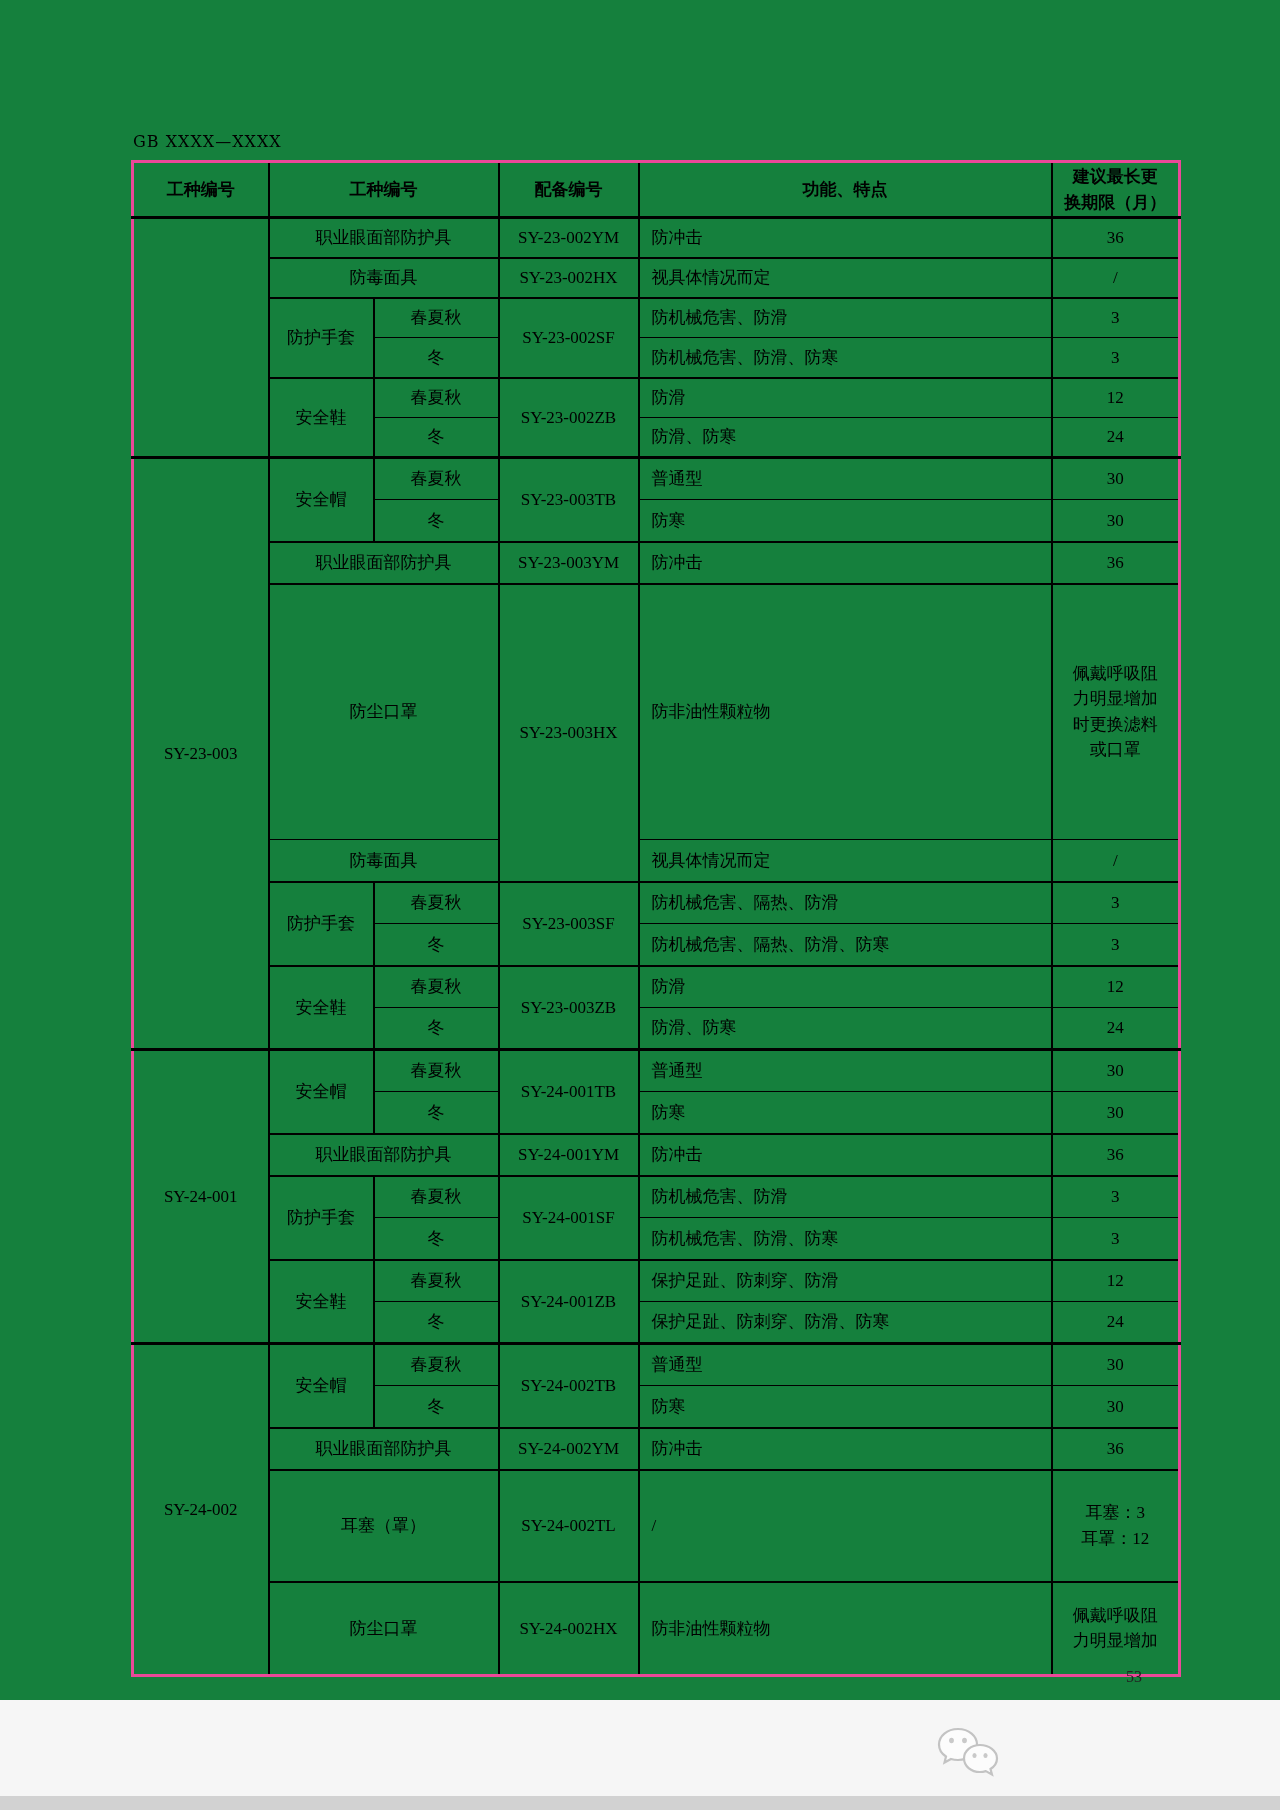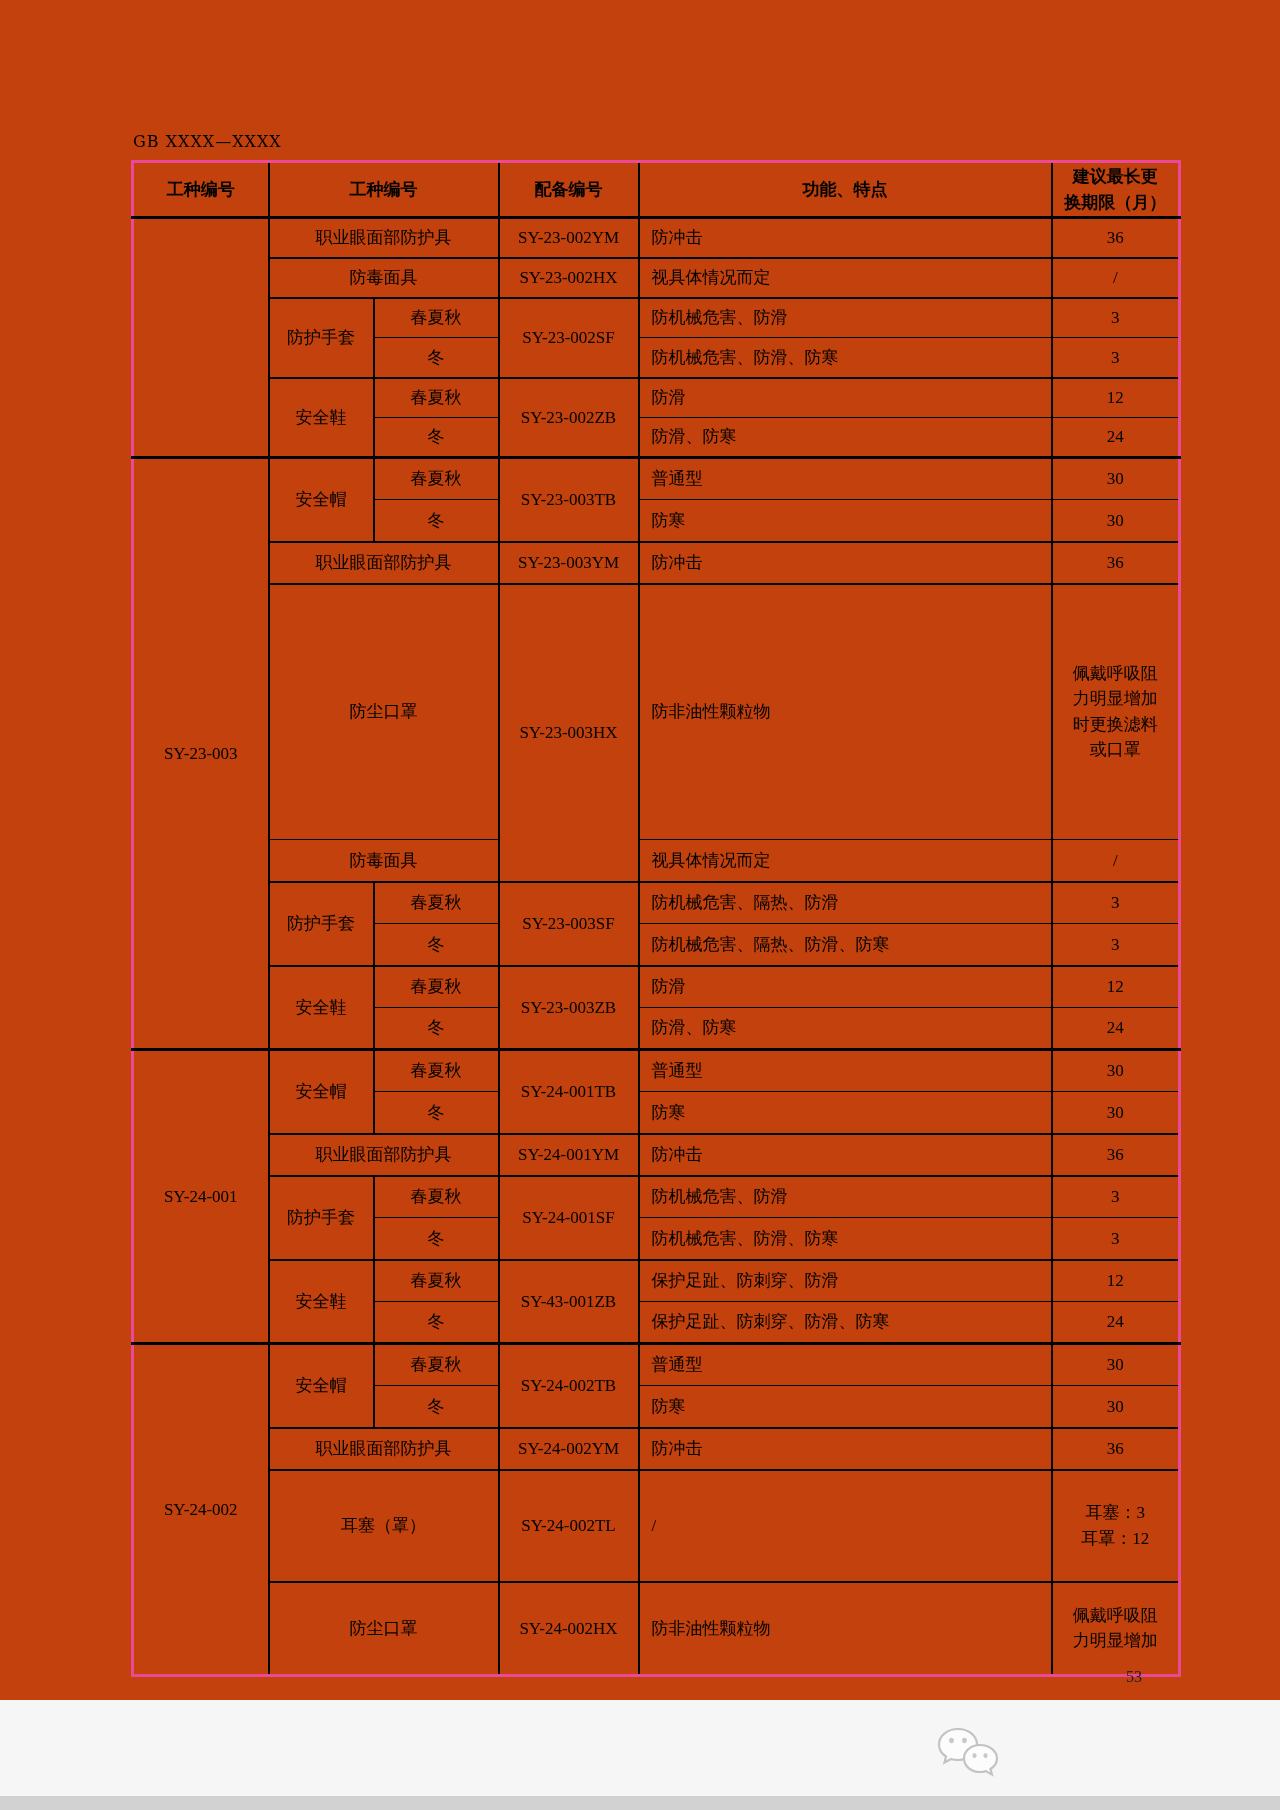--- a/index.html
+++ b/index.html
@@ -1,17 +1,17 @@
 <!DOCTYPE html>
 <html><head>
 <meta charset="utf-8">
 <style>
   html,body { margin:0; padding:0; background:#ffffff; }
   .page {
-    position:relative; width:1280px; height:1810px; background:#c2410c;
+    position:relative; width:1280px; height:1810px; background:#15803d;
     font-family:"Liberation Serif","DejaVu Serif",serif; color:#000; overflow:hidden;
   }
   .doc-code {
     position:absolute; left:133px; top:132px;
     font-size:16px; letter-spacing:1px; color:#000;
     font-family:"DejaVu Serif","Liberation Serif",serif;
   }
   table.equip {
     position:absolute; left:131px; top:160px;
     border-collapse:collapse; table-layout:fixed; width:1047px;
@@ -206,21 +206,21 @@
           <td class="c5">3</td>
         </tr>
         <tr class="sep-thin" style="height: 42px;">
           <td class="c2">冬</td>
           <td class="c4 al">防机械危害、防滑、防寒</td>
           <td class="c5">3</td>
         </tr>
         <tr class="sep-med" style="height: 42px;">
           <td rowspan="2" class="c1">安全鞋</td>
           <td class="c2">春夏秋</td>
-          <td rowspan="2" class="c3 code-cell">SY-43-001ZB</td>
+          <td rowspan="2" class="c3 code-cell">SY-24-001ZB</td>
           <td class="c4 al">保护足趾、防刺穿、防滑</td>
           <td class="c5">12</td>
         </tr>
         <tr class="sep-thin" style="height: 42px;">
           <td class="c2">冬</td>
           <td class="c4 al">保护足趾、防刺穿、防滑、防寒</td>
           <td class="c5">24</td>
         </tr>
         <tr class="sep-thick" style="height: 42px;">
           <td rowspan="5" class="c0 code-cell">SY-24-002</td>

